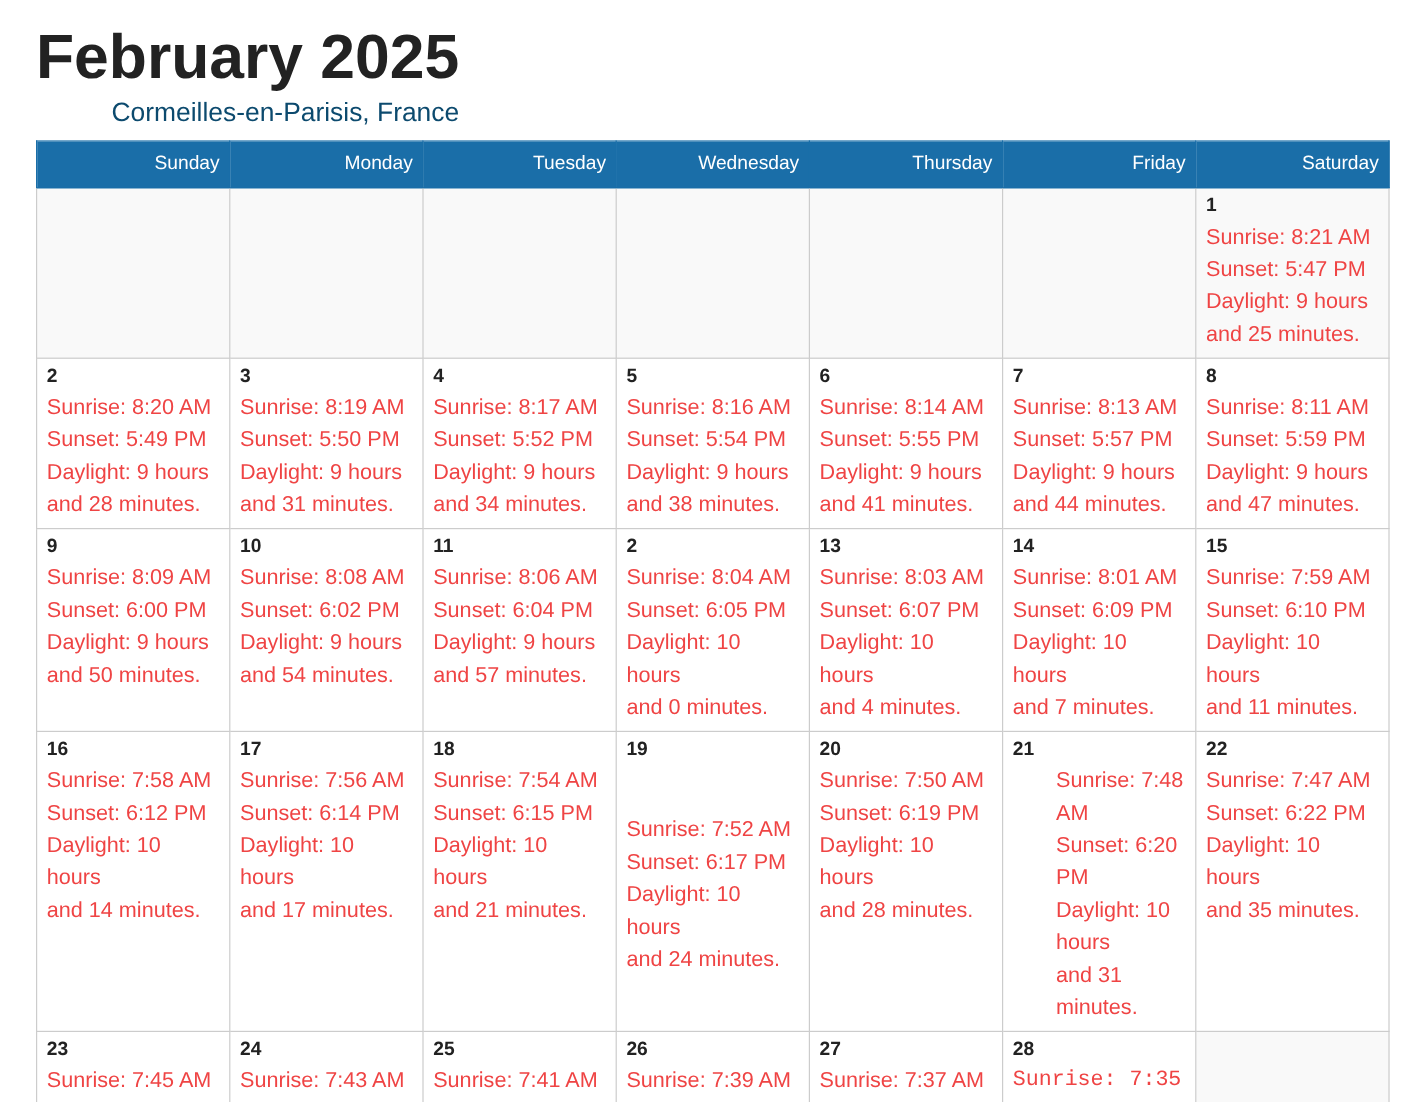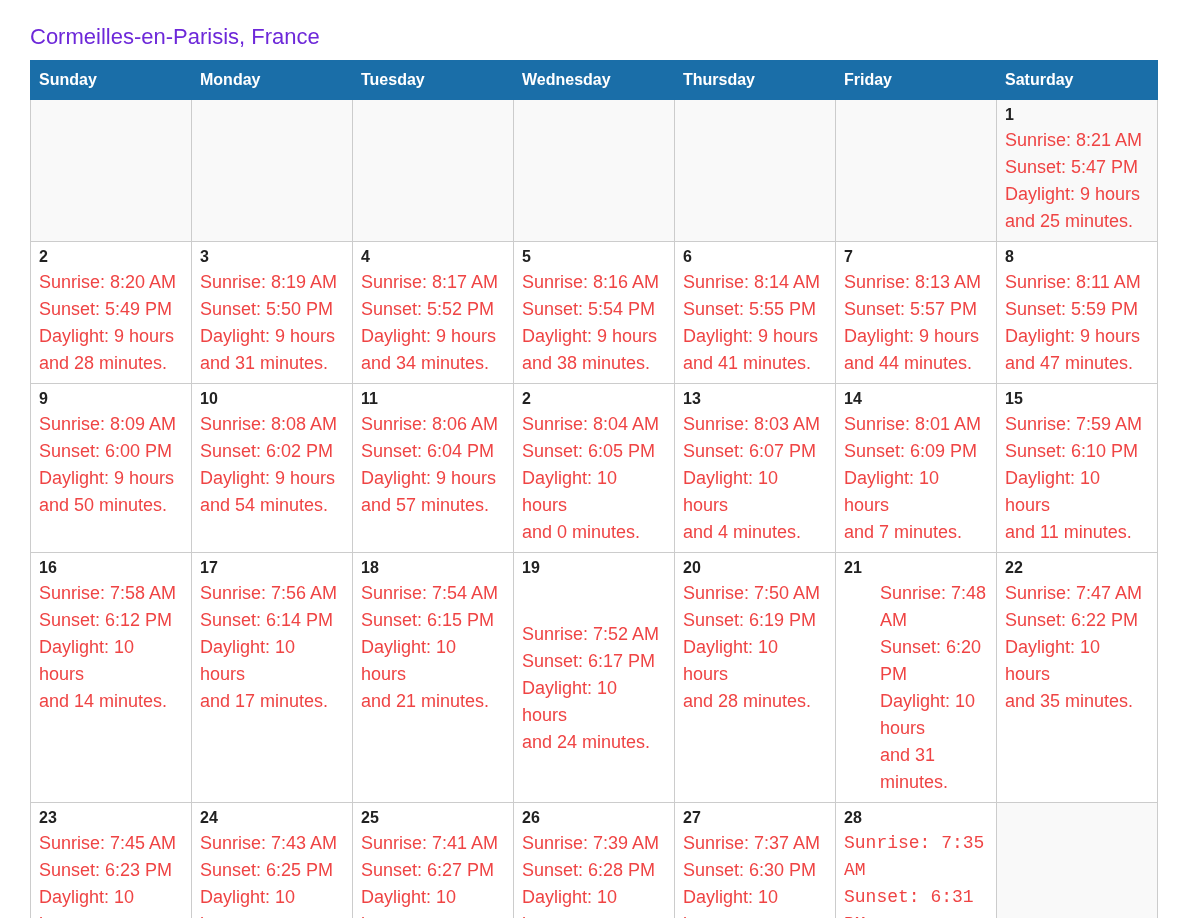--- a/index.html
+++ b/index.html
@@ -20,35 +20,35 @@
       text-align: right;
     }
     .month-title {
       font-size: 52px;
       font-weight: bold;
       color: #222;
       line-height: 1.1;
     }
     .location {
       font-size: 22px;
-      color: #6d28d9;
+      color: #0c4a6e;
       margin-top: 4px;
     }
     .calendar {
       width: 100%;
       border-collapse: collapse;
       margin-top: 10px;
     }
     .calendar thead th {
       background-color: #1a6ea8;
       color: #fff;
       font-size: 16px;
-      font-weight: bold;
+      font-weight: normal;
       padding: 10px 8px;
-      text-align: left;
+      text-align: right;
       border: 1px solid #1a6ea8;
     }
     .calendar tbody td {
       vertical-align: top;
       border: 1px solid #ccc;
       padding: 6px 8px;
       width: 14.28%;
       min-height: 110px;
       font-size: 13px;
       color: #333;
@@ -101,20 +101,21 @@
       border-bottom: 11px solid transparent;
       border-left: 14px solid #1a6ea8;
       vertical-align: middle;
     }
   </style>
 </head>
 <body>
 
 <div class="header">
   <div class="title-section">
+    <div class="month-title">February 2025</div>
     <div class="location">Cormeilles-en-Parisis, France</div>
   </div>
 </div>
 
 <table class="calendar">
   <thead>
     <tr>
     <th>Sunday</th>
         <th>Monday</th>
         <th>Tuesday</th>

